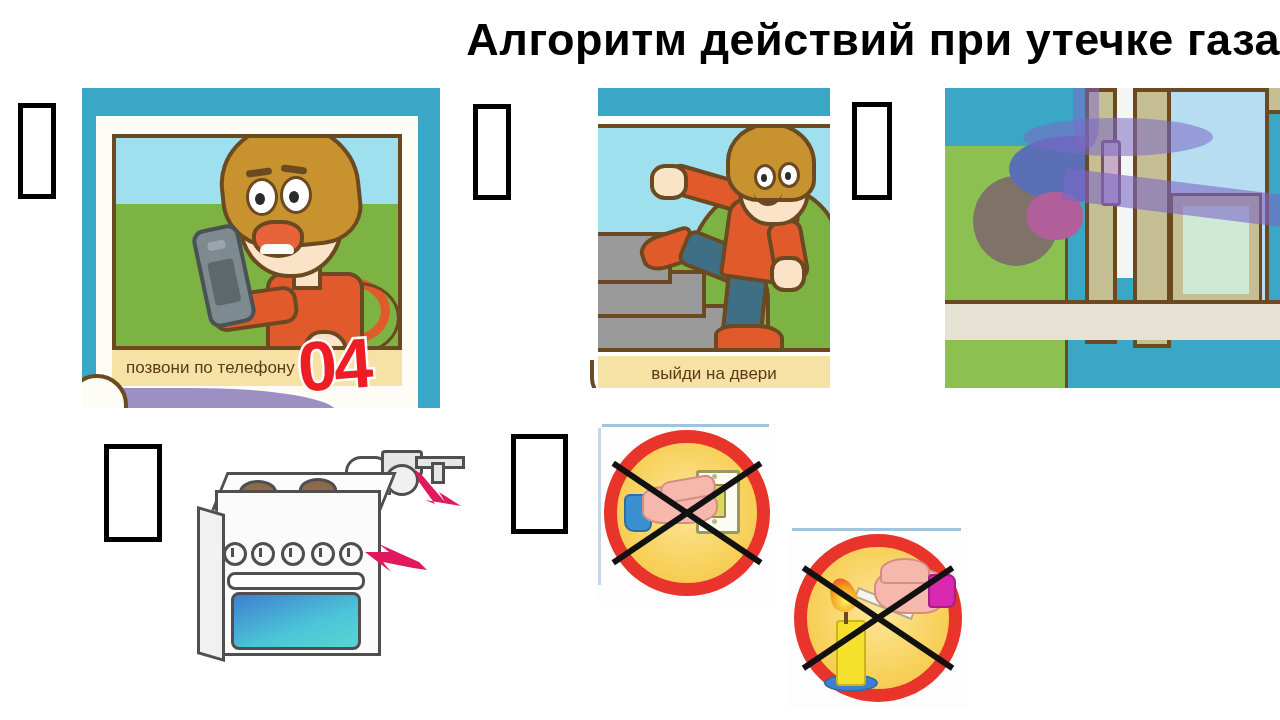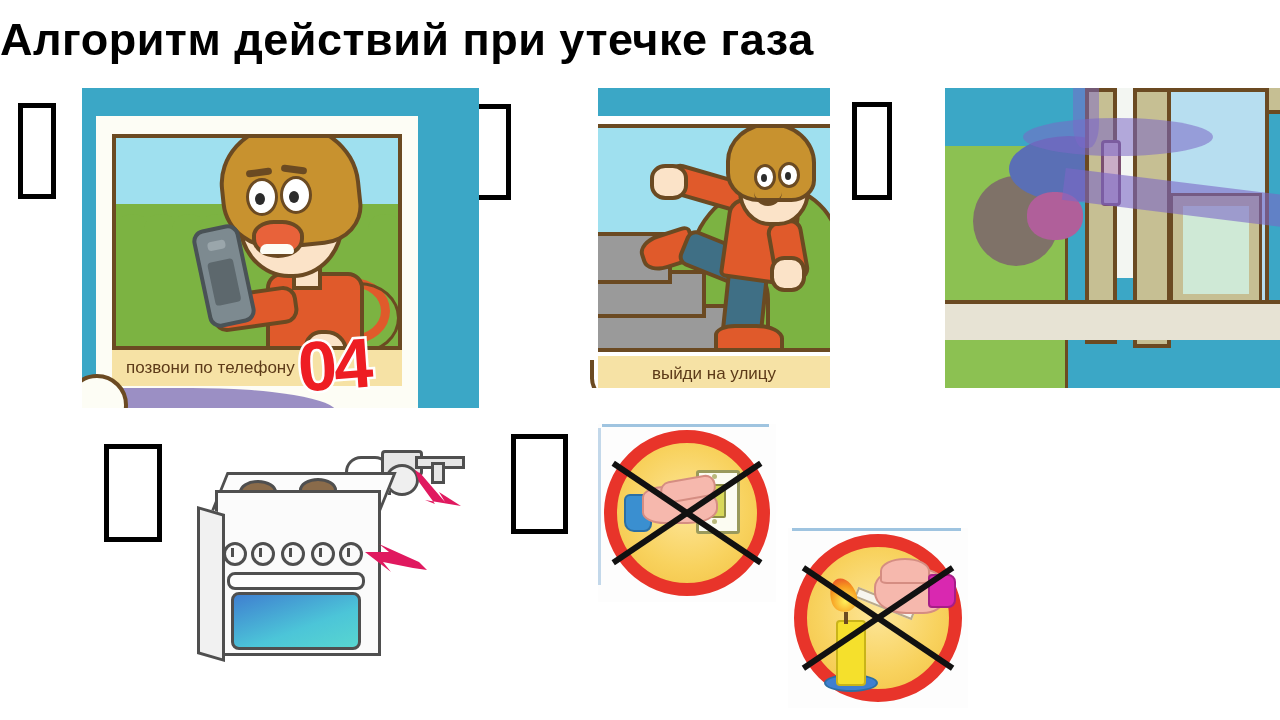--- a/index.html
+++ b/index.html
@@ -19,21 +19,21 @@
     inset: 0;
     background: #ffffff;
   }
 
   
   .slide-title {
     position: absolute;
     left: 0;
     top: 14px;
     width: 1280px;
-    text-align: left;
+    text-align: right;
     font-family: "Liberation Sans", sans-serif;
     font-weight: bold;
     font-size: 45px;
     line-height: 52px;
     color: #000000;
     letter-spacing: 0.5px;
     white-space: nowrap;
   }
 
   
@@ -44,21 +44,21 @@
     box-sizing: border-box;
   }
 
   
   .pic {
     position: absolute;
     overflow: hidden;
   }
 
   
-  #pic-phone { left: 82px; top: 88px; width: 358px; height: 320px; background: #3ba7c6; padding-left: 39px; }
+  #pic-phone { left: 82px; top: 88px; width: 358px; height: 320px; background: #3ba7c6; }
   #pic-phone .white-frame {
     position: absolute; left: 14px; top: 28px; width: 322px; height: 292px;
     background: #fdfdf5; border: 3px solid #fdfdf5; box-sizing: border-box;
   }
   #pic-phone .inner-scene {
     position: absolute; left: 30px; top: 46px; width: 290px; height: 250px;
     background: #9fe0ef; border: 4px solid #6b4a22; box-sizing: border-box; overflow: hidden;
   }
   #pic-phone .grass {
     position: absolute; left: -4px; bottom: -4px; width: 300px; height: 180px;
@@ -592,21 +592,21 @@
       <div class="s-torso"></div>
       <div class="s-arm-front"></div>
       <div class="s-fist-front"></div>
       <div class="s-face"></div>
       <div class="s-hair"></div>
       <div class="s-eye s-eye-l"></div>
       <div class="s-eye s-eye-r"></div>
       <div class="s-smile"></div>
     </div>
     <div class="caption-band">
-      <span>выйди на улицу</span>
+      <span>выйди на двери</span>
     </div>
     <div class="swirl"></div>
   </div>
 
   <div class="pic" id="pic-window">
     <div class="w-green"></div>
     <div class="w-bushdark"></div>
     <div class="w-blueblob"></div>
     <div class="w-pinkblob"></div>
     <div class="w-rail-top"></div>

